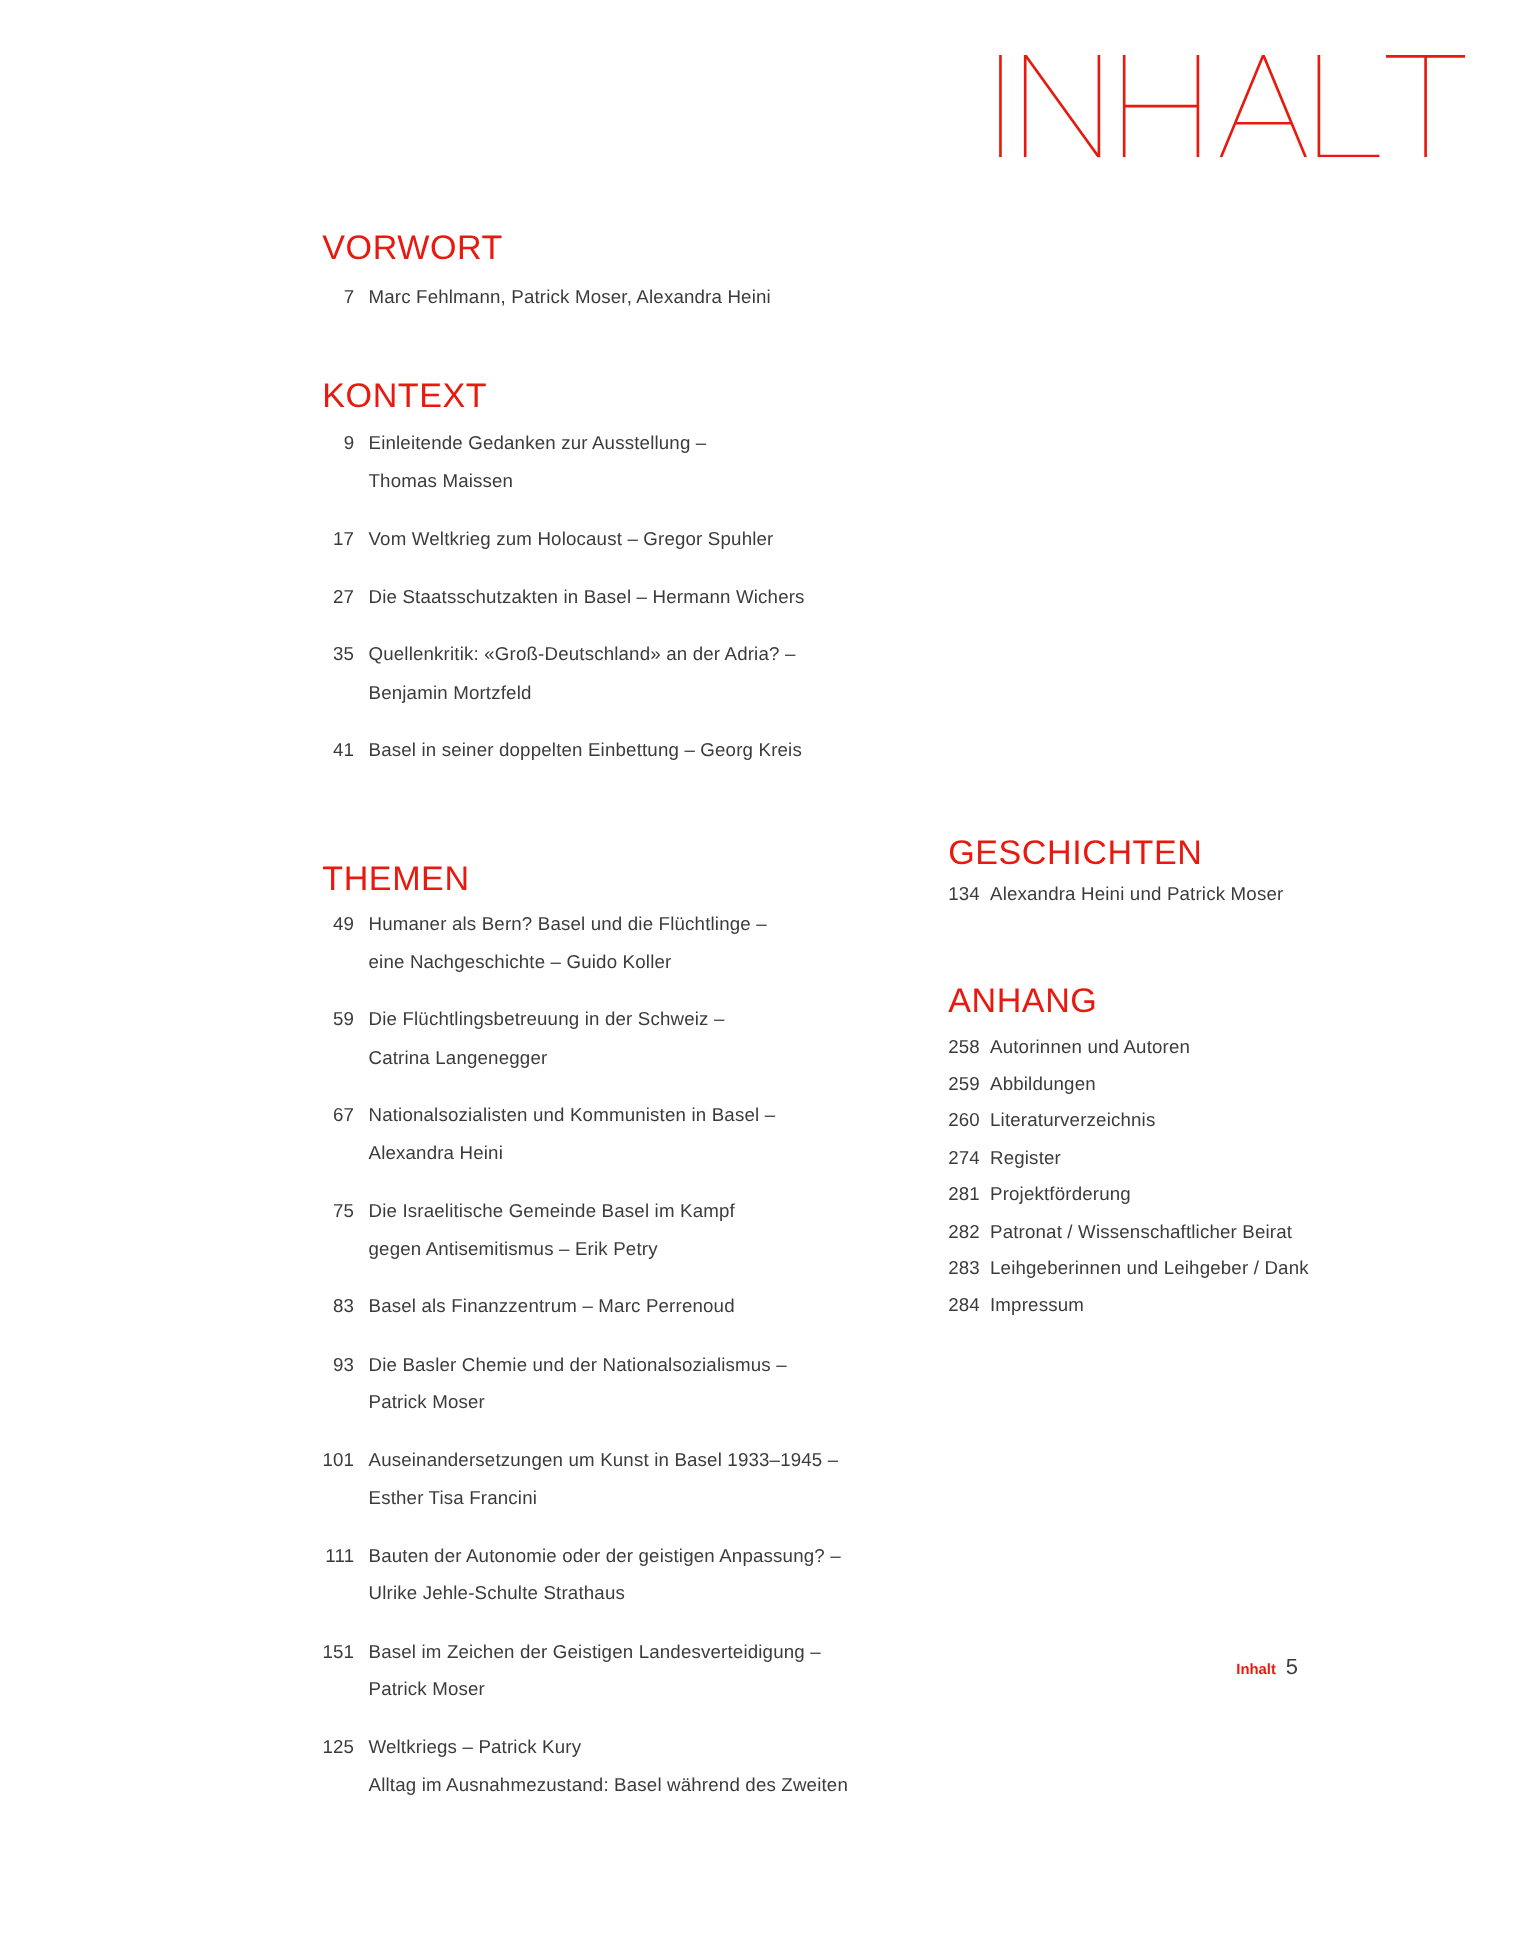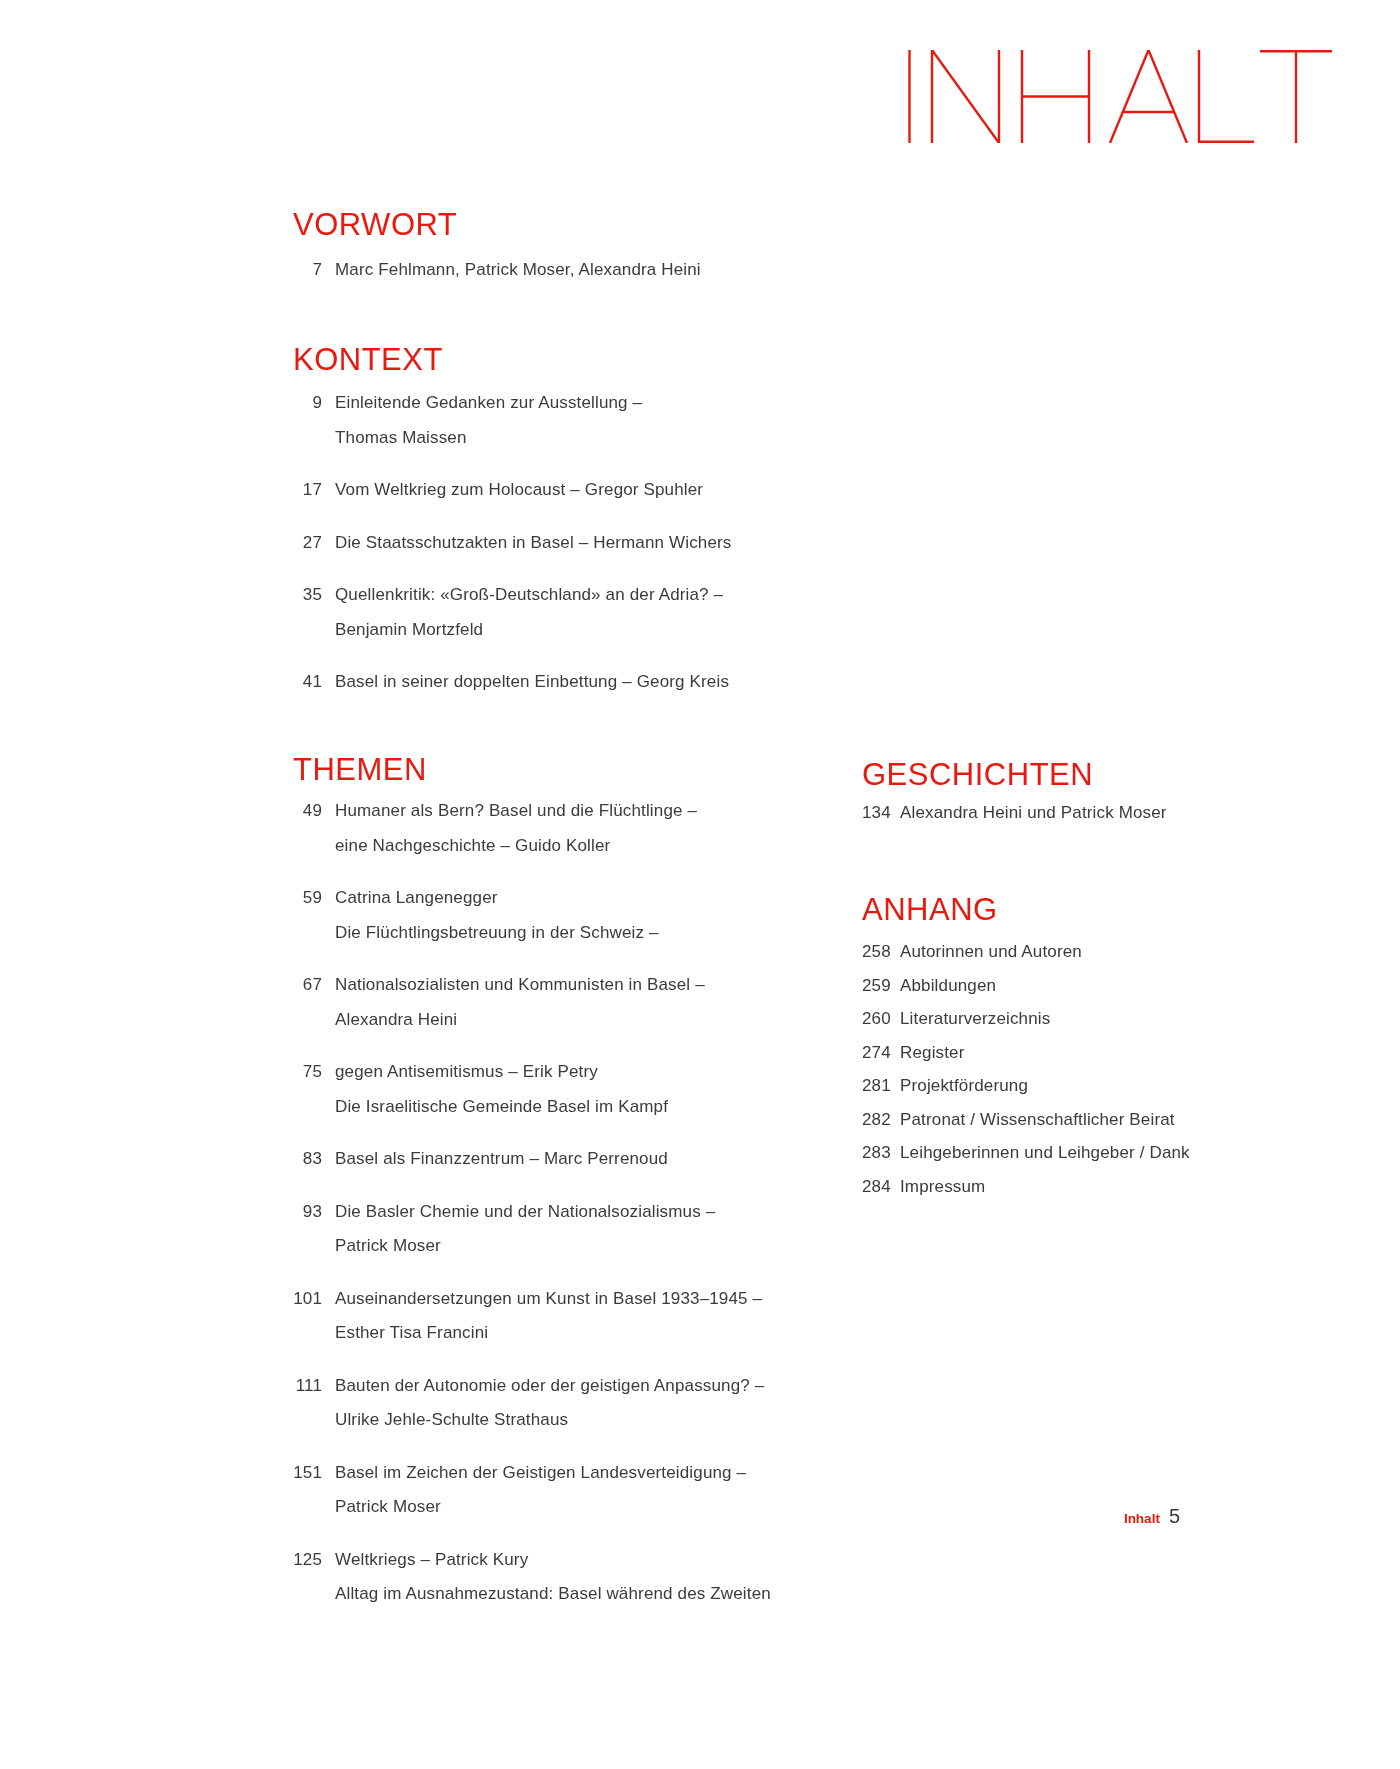--- a/index.html
+++ b/index.html
@@ -10,21 +10,21 @@
   }
   .page{position:relative;width:1400px;height:1669px;background:#fff;overflow:hidden;}
 
   
   .title-svg{position:absolute;left:908px;top:50px;}
 
   
   .toc-section{position:absolute;width:640px;}
   .sec-vorwort{left:293px;top:209px;}
   .sec-kontext{left:293px;top:344px;}
-  .sec-themen{left:293px;top:754px;}
+  .sec-themen{left:293px;top:783px;}
   .sec-geschichten{left:862px;top:759px;width:500px;}
   .sec-anhang{left:862px;top:894px;width:500px;}
 
   .toc-section h2{
     margin:0;font-size:31px;line-height:31px;font-weight:400;
     letter-spacing:0.5px;
   }
   .entries{margin-top:11px;}
   .sec-vorwort .entries{margin-top:13px;}
   .sec-kontext .entries{margin-top:11px;}
@@ -124,36 +124,36 @@
           <div class="entry">
             <span class="num">49</span>
             <span class="titletext">
               <div>Humaner als Bern? Basel und die Flüchtlinge –</div>
               <div>eine Nachgeschichte – Guido Koller</div>
             </span>
           </div>
           <div class="entry">
             <span class="num">59</span>
             <span class="titletext">
+              <div>Die Flüchtlingsbetreuung in der Schweiz –</div>
               <div>Catrina Langenegger</div>
-              <div>Die Flüchtlingsbetreuung in der Schweiz –</div>
             </span>
           </div>
           <div class="entry">
             <span class="num">67</span>
             <span class="titletext">
               <div>Nationalsozialisten und Kommunisten in Basel –</div>
               <div>Alexandra Heini</div>
             </span>
           </div>
           <div class="entry">
             <span class="num">75</span>
             <span class="titletext">
+              <div>Die Israelitische Gemeinde Basel im Kampf</div>
               <div>gegen Antisemitismus – Erik Petry</div>
-              <div>Die Israelitische Gemeinde Basel im Kampf</div>
             </span>
           </div>
           <div class="entry">
             <span class="num">83</span>
             <span class="titletext">
               <div>Basel als Finanzzentrum – Marc Perrenoud</div>
             </span>
           </div>
           <div class="entry">
             <span class="num">93</span>

